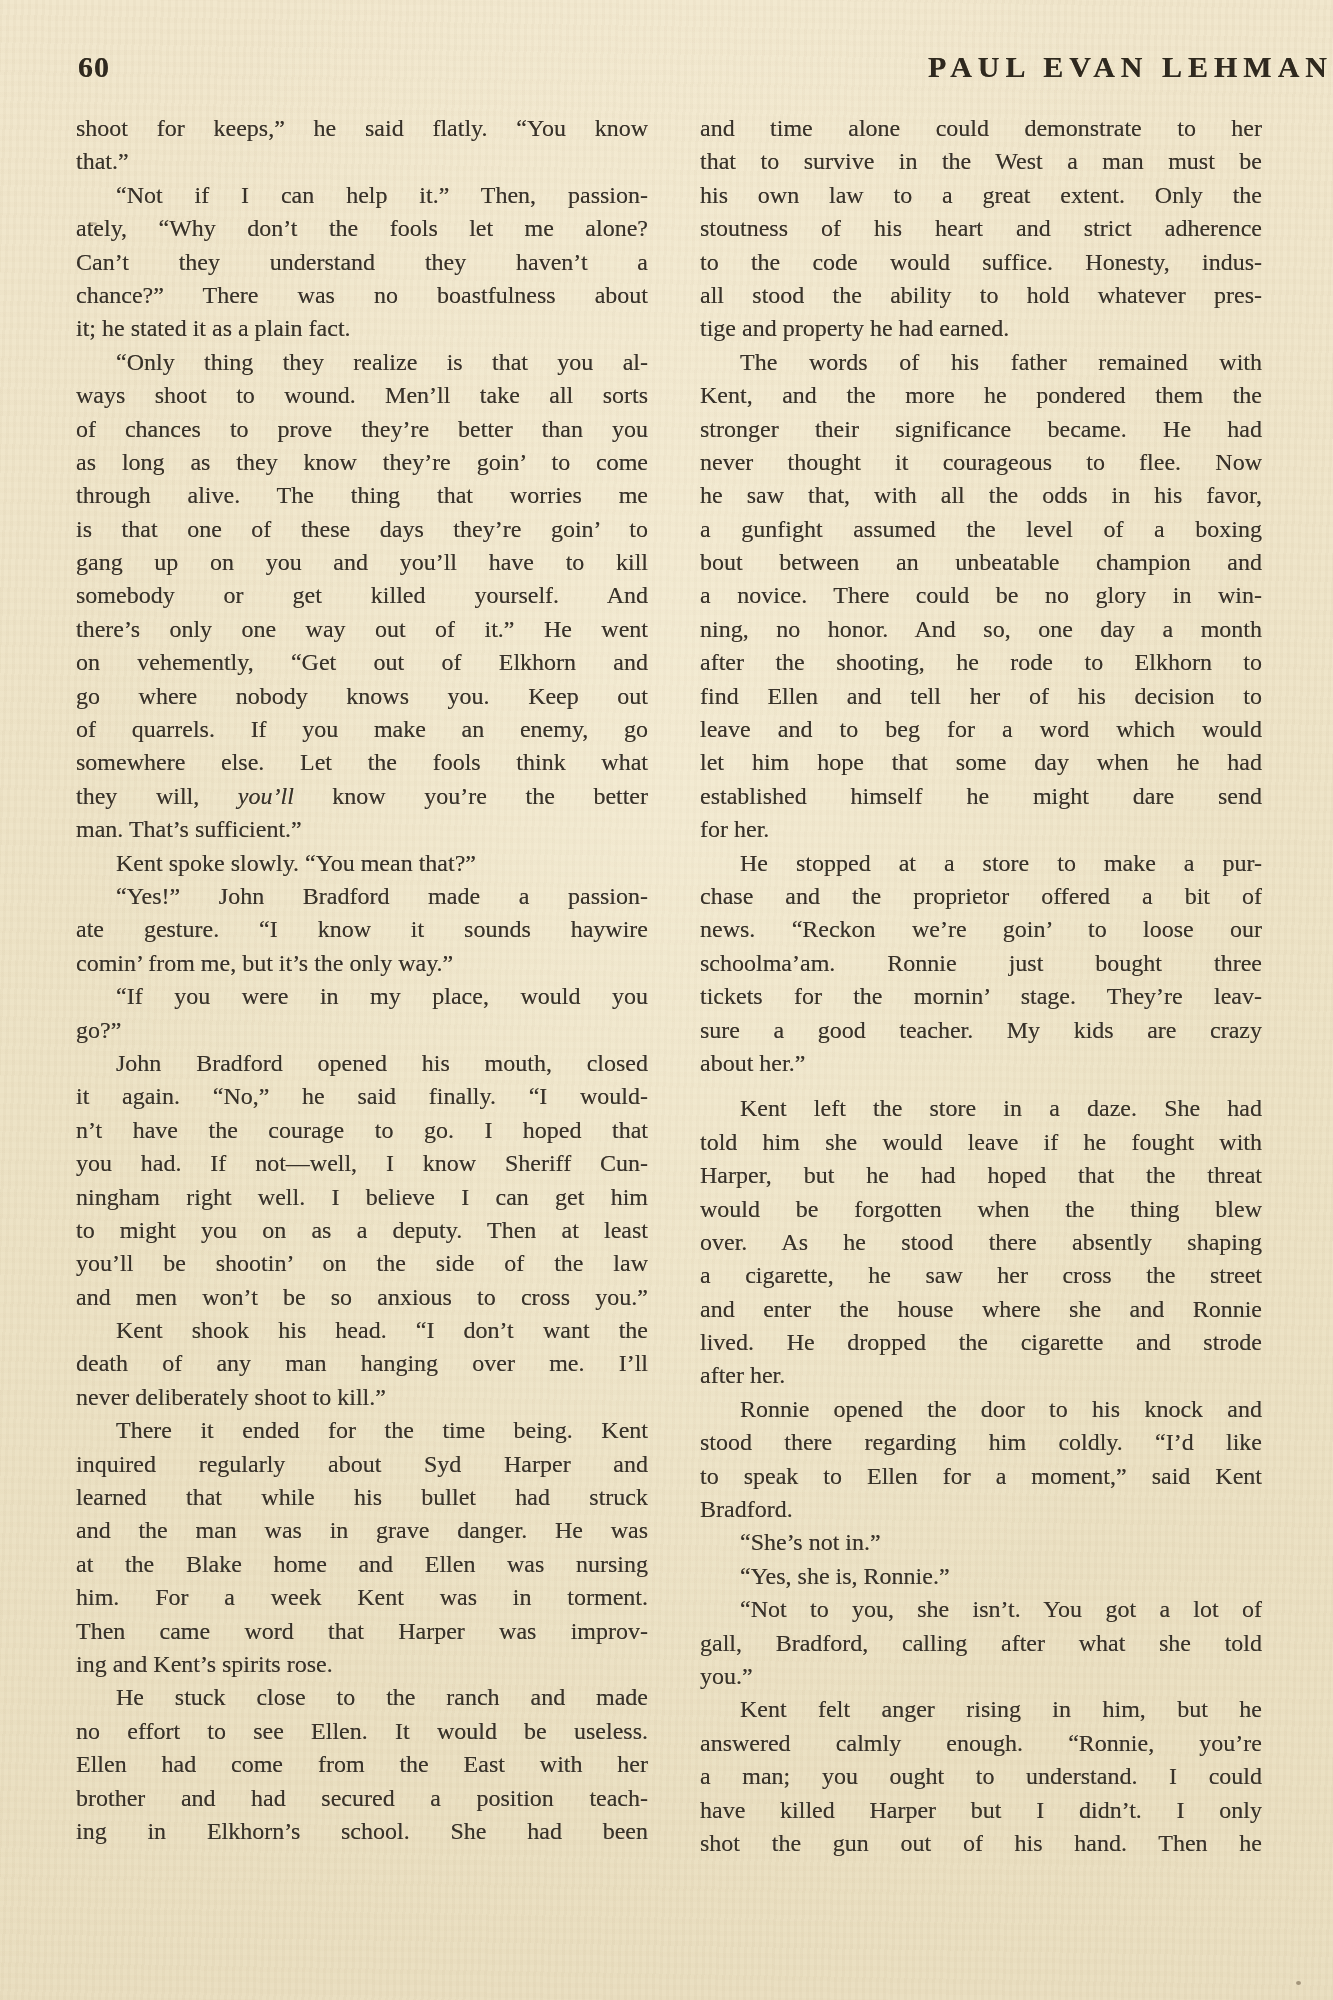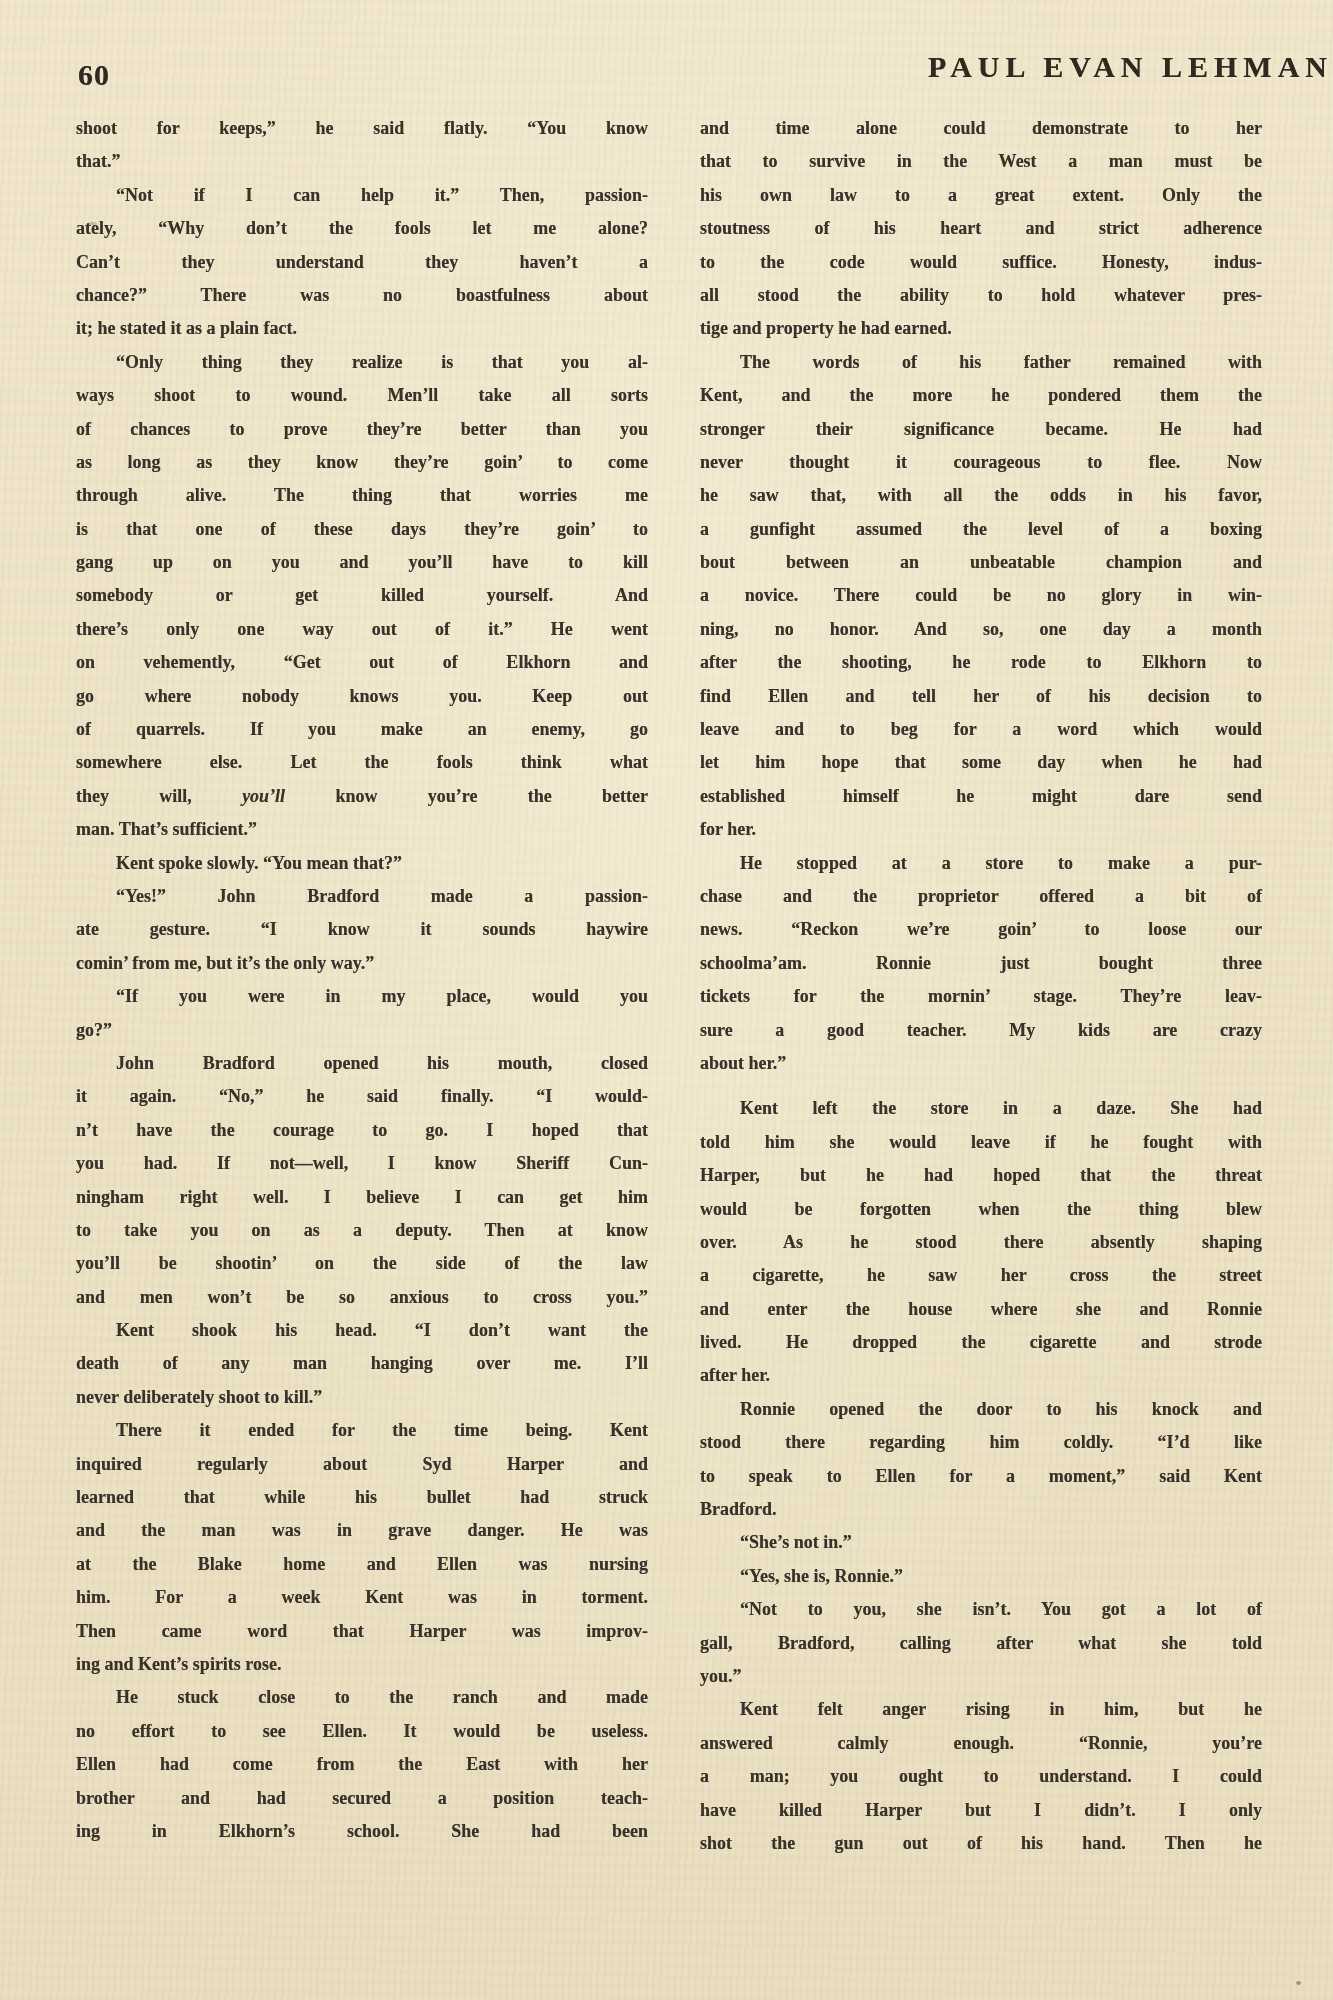--- a/index.html
+++ b/index.html
@@ -10,34 +10,33 @@
   .page{
     position:absolute;inset:0;
     background:
       radial-gradient(ellipse at 50% 38%, rgba(255,250,235,0.30), rgba(0,0,0,0) 62%),
       repeating-linear-gradient(92deg, rgba(120,90,50,0.03) 0 3px, rgba(0,0,0,0) 3px 7px),
       repeating-linear-gradient(1deg, rgba(160,120,70,0.02) 0 5px, rgba(0,0,0,0) 5px 11px),
       linear-gradient(180deg,#f1e7cd 0%,#ede3c6 55%,#eadfc1 100%);
     color:#38322a;
   }
   .pagenum{
-    position:absolute;left:78px;top:58px;
+    position:absolute;left:78px;top:50px;
     font-size:30px;font-weight:bold;letter-spacing:1px;color:#2f291f;
     text-shadow:0 0 0.6px rgba(47,41,31,0.65);
   }
   .running-title{
     position:absolute;left:0;right:0;top:50px;text-align:right;
     font-size:30px;font-weight:bold;letter-spacing:6px;padding-left:6px;color:#2f291f;
     text-shadow:0 0 0.6px rgba(47,41,31,0.65);
   }
   .col{
     position:absolute;top:112px;
-    font-size:18px;color:#38322a;
+    font-size:24px;color:#38322a;
     text-shadow:0 0 0.55px rgba(56,50,42,0.55);
-    font-weight:bold;
   }
   .col-left{left:76px;width:572px;}
   .col-right{left:700px;width:562px;}
   .line{
     height:33.4px;line-height:33.4px;white-space:normal;overflow:visible;
     text-align:left;
   }
   .line.just{text-align:justify;text-align-last:justify;}
   .line.ind{padding-left:40px;}
   .line.gap{margin-top:12px;}
@@ -80,21 +79,21 @@
       <div class="line just ind">“Yes!”  John Bradford made a passion-</div>
       <div class="line just">ate gesture.  “I know it sounds haywire</div>
       <div class="line">comin’ from me, but it’s the only way.”</div>
       <div class="line just ind">“If you were in my place, would you</div>
       <div class="line">go?”</div>
       <div class="line just ind">John Bradford opened his mouth, closed</div>
       <div class="line just">it again.  “No,” he said finally.  “I would-</div>
       <div class="line just">n’t have the courage to go.  I hoped that</div>
       <div class="line just">you had.  If not—well, I know Sheriff Cun-</div>
       <div class="line just">ningham right well.  I believe I can get him</div>
-      <div class="line just">to take you on as a deputy.  Then at know</div>
+      <div class="line just">to might you on as a deputy.  Then at least</div>
       <div class="line just">you’ll be shootin’ on the side of the law</div>
       <div class="line just">and men won’t be so anxious to cross you.”</div>
       <div class="line just ind">Kent shook his head.  “I don’t want the</div>
       <div class="line just">death of any man hanging over me.  I’ll</div>
       <div class="line">never deliberately shoot to kill.”</div>
       <div class="line just ind">There it ended for the time being.  Kent</div>
       <div class="line just">inquired regularly about Syd Harper and</div>
       <div class="line just">learned that while his bullet had struck</div>
       <div class="line just">and the man was in grave danger.  He was</div>
       <div class="line just">at the Blake home and Ellen was nursing</div>

